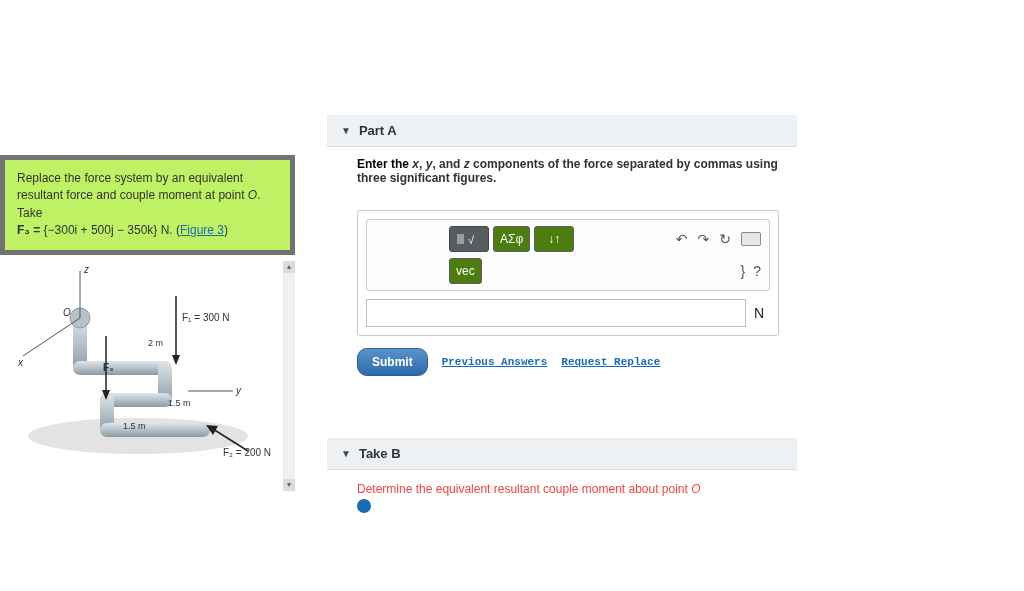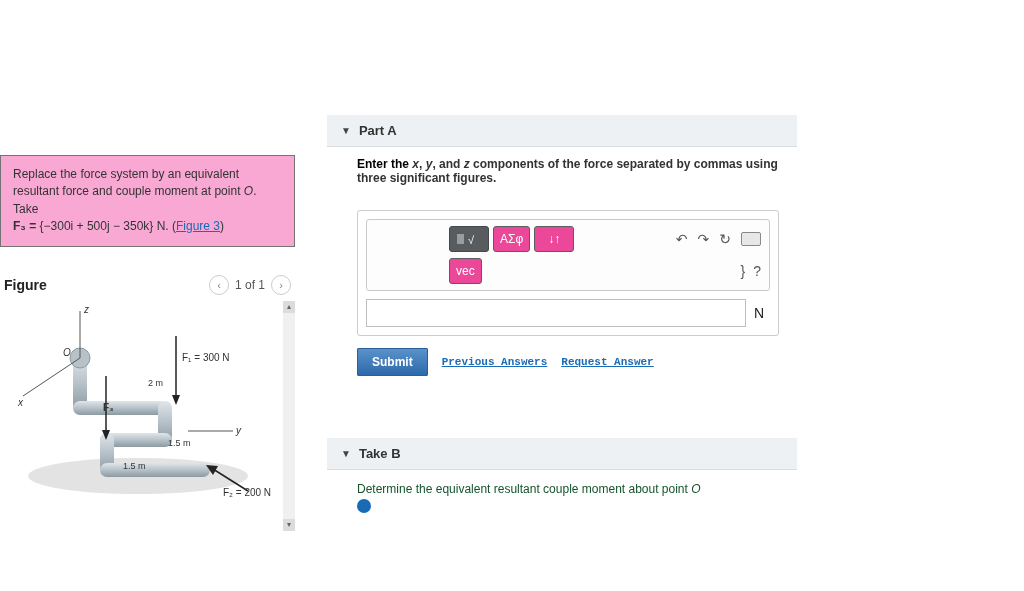--- a/index.html
+++ b/index.html
@@ -21,22 +21,22 @@
   .left-col {
     width: 305px;
     padding-right: 10px;
   }
   .right-col {
     width: 470px;
     margin-left: 22px;
   }
   
   .problem-box {
-    background: #f9a8d4;
-    border: 1px solid #737373;
+    background: #bef264;
+    border: 5px solid #737373;
     padding: 10px 12px;
     font-size: 12px;
     line-height: 1.45;
     color: #333;
     margin-top: 40px;
   }
   .problem-box i { font-style: italic; }
   .problem-box a { color: #1a6bb5; text-decoration: underline; cursor:pointer; }
 
   
@@ -131,21 +131,21 @@
     border:1px solid #c9c9c9;
     border-radius:3px;
     padding:6px 8px 6px 82px;
     background:#fdfdfd;
     position:relative;
     min-height: 70px;
   }
   .tool-row { display:flex; gap:4px; align-items:center; }
   .tool-row.top { margin-bottom:6px; }
   .tool-btn {
-    background:#ec4899;
+    background:#4d7c0f;
     color:#fff;
     border:1px solid #5a5e61;
     border-radius:3px;
     height:26px;
     min-width:32px;
     padding:0 6px;
     font-size:12px;
     display:flex;align-items:center;justify-content:center;
     cursor:pointer;
   }
@@ -203,21 +203,21 @@
     margin-top:12px;
     display:flex;
     align-items:center;
     gap:14px;
   }
   .submit-btn {
     background:#3a78b5;
     background:linear-gradient(#5a92c9,#2d6aac);
     color:#fff;
     border:1px solid #2a5f99;
-    border-radius:1px;
+    border-radius:10px;
     padding:6px 14px;
     font-size:12px;
     font-weight:bold;
     cursor:pointer;
   }
   .link-small {
     color:#1a6bb5;
     font-size:11px;
     text-decoration:underline;
     font-weight:bold;
@@ -241,28 +241,20 @@
 <body>
 
 <div class="container">
 
   <div class="left-col">
     <div class="problem-box">
       <span>Replace the force system by an equivalent resultant force and couple moment at point </span><i>O</i><span>. Take</span><br>
       <b><span>F₃ = </span></b><span>{−300i + 500j − 350k}</span><span> N. (</span><a>Figure 3</a><span>)</span>
     </div>
 
-    <div class="fig-header">
-      <h3>Figure</h3>
-      <div class="fig-nav">
-        <div class="nav-btn">‹</div>
-        <span>1 of 1</span>
-        <div class="nav-btn">›</div>
-      </div>
-    </div>
 
     <div class="fig-area">
       <svg class="fig-svg" viewBox="0 0 280 220">
 
         <defs>
           <linearGradient id="pipe" x1="0" y1="0" x2="0" y2="1">
             <stop offset="0" stop-color="#dfe6ea"></stop>
             <stop offset="0.5" stop-color="#b6c1c8"></stop>
             <stop offset="1" stop-color="#8d99a1"></stop>
           </linearGradient>
@@ -347,28 +339,28 @@
         </div>
         <div class="answer-line">
           <div class="ans-input"></div>
           <div class="unit">N</div>
         </div>
       </div>
 
       <div class="submit-row">
         <button class="submit-btn">Submit</button>
         <a class="link-small">Previous Answers</a>
-        <a class="link-small">Request Answer</a>
+        <a class="link-small">Request Replace</a>
       </div>
     </div>
 
     <div class="spacer"></div>
 
     <div class="part-header">
       <span class="tri">▼</span>
       <span>Take B</span>
     </div>
     <div class="partB-prompt">
-      <span style="color:#14532d"><span>Determine the equivalent resultant couple moment about point </span><i>O</i></span><br>
+      <span style="color:#ef4444"><span>Determine the equivalent resultant couple moment about point </span><i>O</i></span><br>
       <span class="blue-dot"></span>
     </div>
   </div>
 </div>
 
 </body></html>

